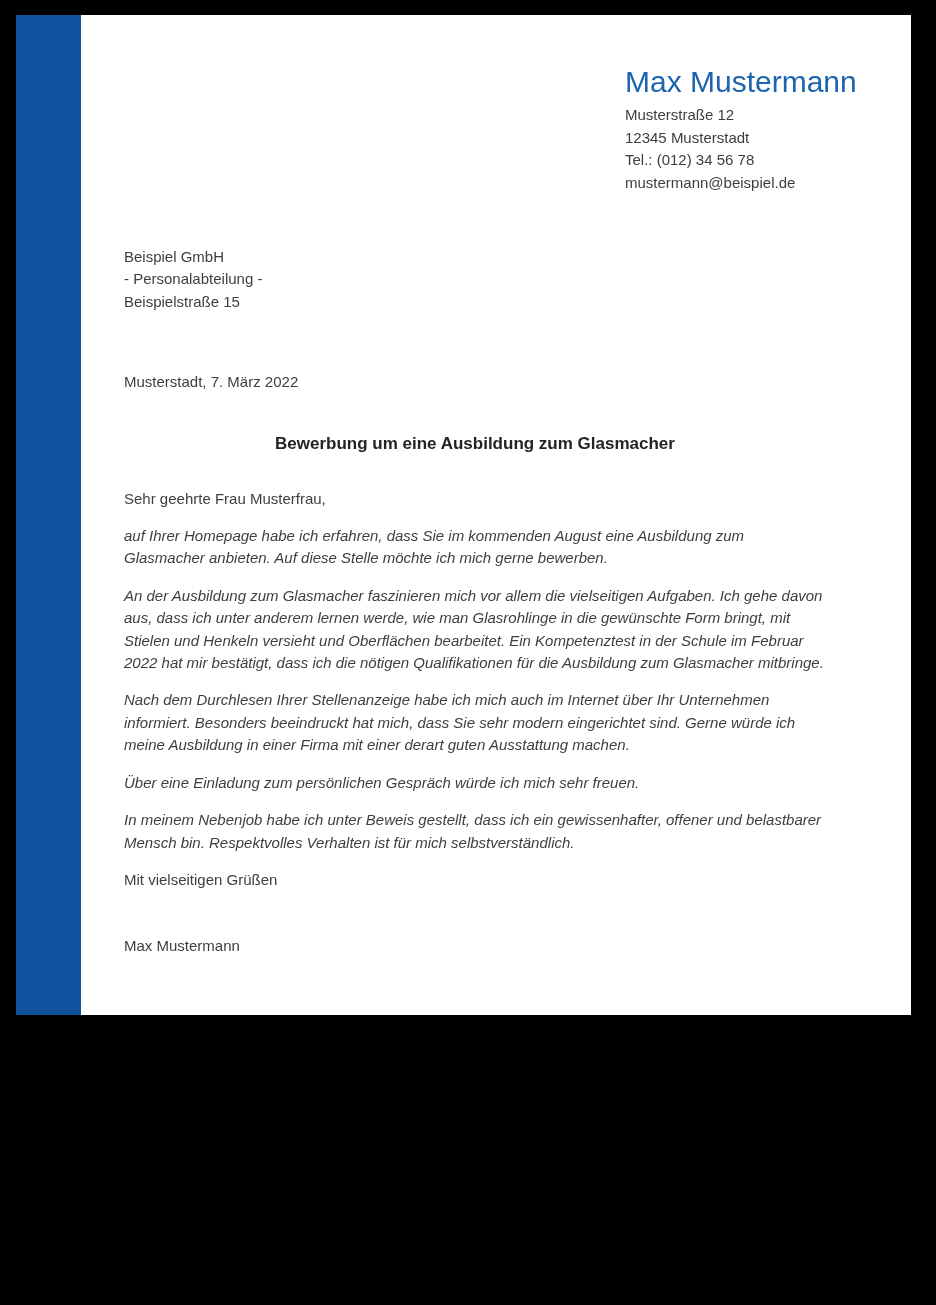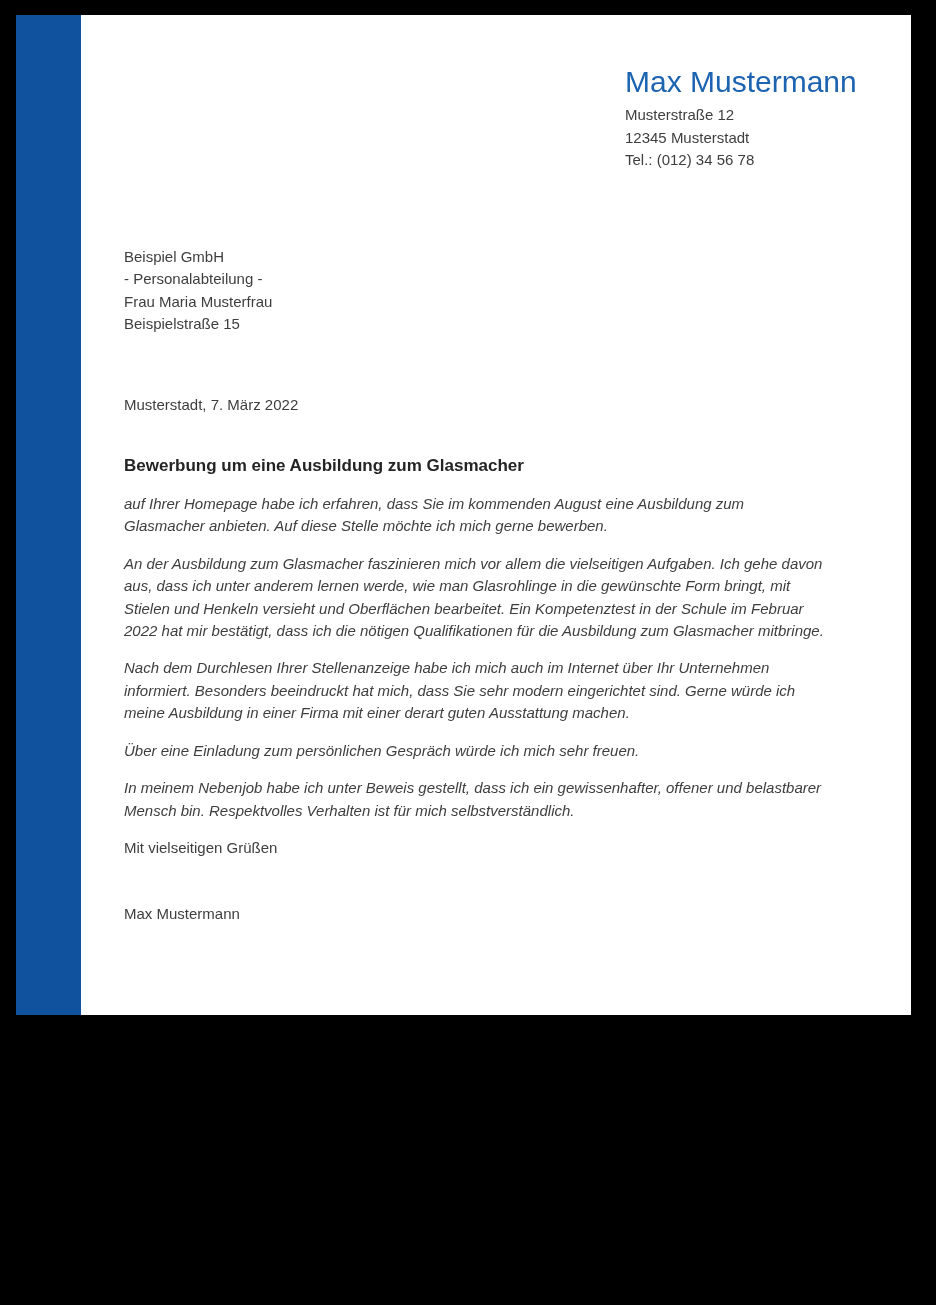--- a/index.html
+++ b/index.html
@@ -81,20 +81,21 @@
   }
   .date-line {
     margin-top: 58px;
   }
   .subject {
     margin: 38px 0 3px 0;
     font-size: 17px;
     line-height: 24px;
     font-weight: 700;
     color: #242424;
+    text-align: center;
   }
   .salutation {
     margin: 32px 0 0 0;
   }
   .letter-body p.para {
     margin: 15px 0 0 0;
     font-style: italic;
   }
   .closing {
     margin: 15px 0 0 0;
@@ -111,35 +112,36 @@
   <div class="stripe">
     <div class="stripe-dark"></div>
     <div class="stripe-light"></div>
   </div>
 
   <header class="sender">
     <div class="sender-name">Max Mustermann</div>
     <div class="sender-line">Musterstraße 12</div>
     <div class="sender-line">12345 Musterstadt</div>
     <div class="sender-line">Tel.: (012) 34 56 78</div>
+    <div class="sender-line">mustermann@beispiel.de</div>
   </header>
 
   <main class="letter-body">
 
     <div class="recipient">
       <div class="recipient-line">Beispiel GmbH</div>
       <div class="recipient-line">- Personalabteilung -</div>
-      <div class="recipient-line">Frau Maria Musterfrau</div>
       <div class="recipient-line">Beispielstraße 15</div>
     </div>
 
     <div class="date-line">Musterstadt, 7. März 2022</div>
 
     <h1 class="subject">Bewerbung um eine Ausbildung zum Glasmacher</h1>
 
+    <p class="salutation">Sehr geehrte Frau Musterfrau,</p>
 
     <p class="para">auf Ihrer Homepage habe ich erfahren, dass Sie im kommenden August eine Ausbildung zum Glasmacher anbieten. Auf diese Stelle möchte ich mich gerne bewerben.</p>
     <p class="para">An der Ausbildung zum Glasmacher faszinieren mich vor allem die vielseitigen Aufgaben. Ich gehe davon aus, dass ich unter anderem lernen werde, wie man Glasrohlinge in die gewünschte Form bringt, mit Stielen und Henkeln versieht und Oberflächen bearbeitet. Ein Kompetenztest in der Schule im Februar 2022 hat mir bestätigt, dass ich die nötigen Qualifikationen für die Ausbildung zum Glasmacher mitbringe.</p>
     <p class="para">Nach dem Durchlesen Ihrer Stellenanzeige habe ich mich auch im Internet über Ihr Unternehmen informiert. Besonders beeindruckt hat mich, dass Sie sehr modern eingerichtet sind. Gerne würde ich meine Ausbildung in einer Firma mit einer derart guten Ausstattung machen.</p>
     <p class="para">Über eine Einladung zum persönlichen Gespräch würde ich mich sehr freuen.</p>
     <p class="para">In meinem Nebenjob habe ich unter Beweis gestellt, dass ich ein gewissenhafter, offener und belastbarer Mensch bin. Respektvolles Verhalten ist für mich selbstverständlich.</p>
 
     <p class="closing">Mit vielseitigen Grüßen</p>
 
     <p class="signature">Max Mustermann</p>

